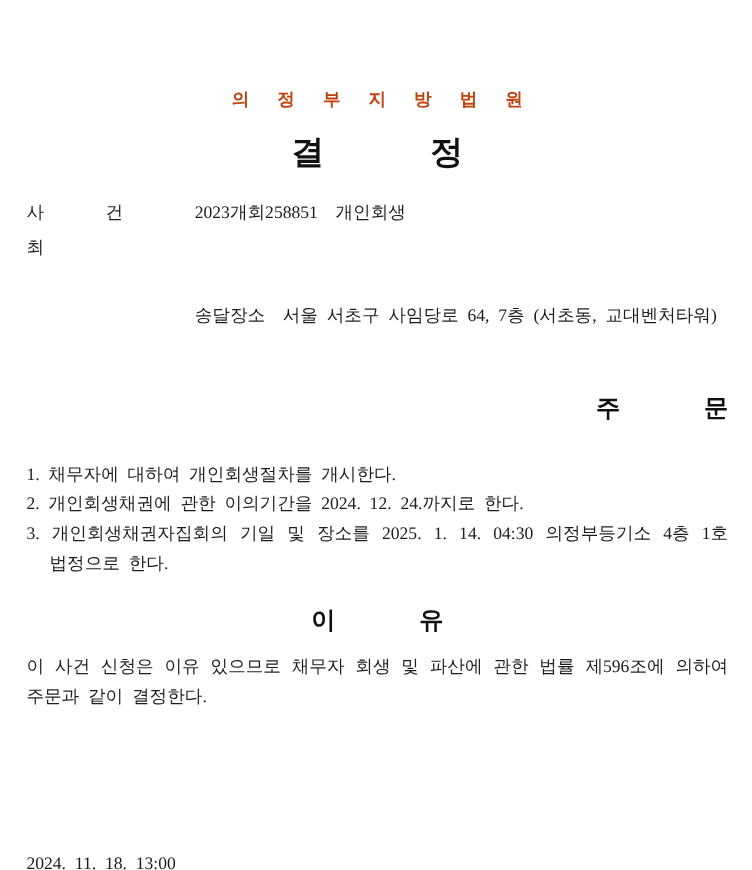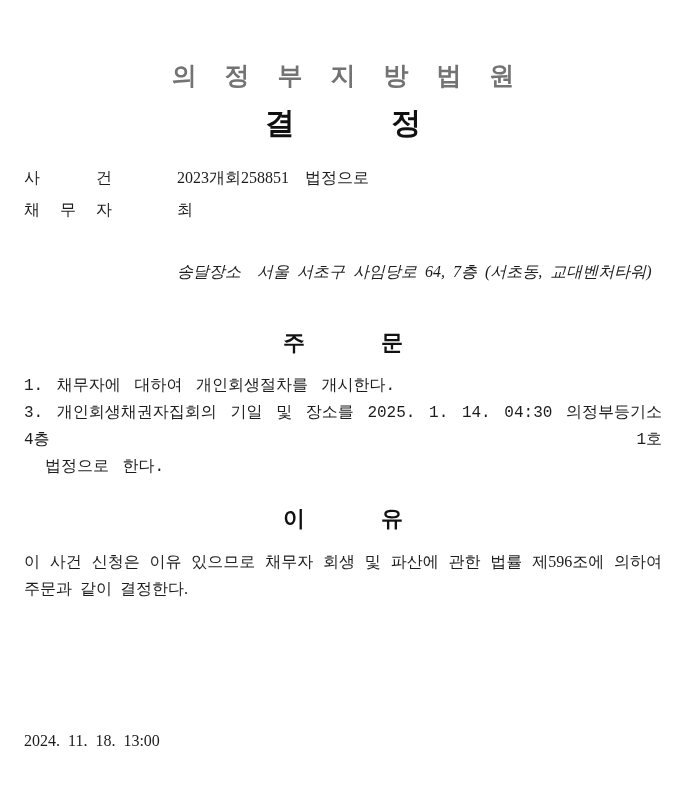--- a/index.html
+++ b/index.html
@@ -14,28 +14,28 @@
     background: #ffffff;
     overflow: hidden;
     box-sizing: border-box;
     padding: 0 22px 0 24px;
     color: #1c1c1c;
     font-family: "Liberation Serif", "DejaVu Serif", serif;
     font-size: 16px;
   }
   
   .court-title {
-    margin-top: 60px;
+    margin-top: 76px;
     text-align: center;
     font-family: "Liberation Sans", "DejaVu Sans", sans-serif;
     font-weight: bold;
-    font-size: 25px;
+    font-size: 16px;
     line-height: 30px;
     word-spacing: 21px;
-    color: #737373;
+    color: #c2410c;
     white-space: nowrap;
   }
   .doc-type {
     margin-top: 18px;
     text-align: center;
     font-family: "Liberation Sans", "DejaVu Sans", sans-serif;
     font-weight: bold;
     font-size: 30px;
     line-height: 30px;
     word-spacing: 88px;
@@ -71,25 +71,24 @@
   }
   .row-val {
     white-space: pre-wrap;
   }
   .party-details { margin-top: 35px; }
   .detail-line {
     margin-left: 153px;
     line-height: 27px;
     white-space: pre-wrap;
     word-spacing: 4px;
-    font-style: italic;
   }
   
-  .order-heading { margin-top: 44px; }
-  .order-list { margin-top: 16px; font-family: Liberation Mono, monospace; }
+  .order-heading { margin-top: 56px; text-align: right; }
+  .order-list { margin-top: 33px; }
   .order-line {
     line-height: 27px;
     word-spacing: 4px;
   }
   .justify-full {
     text-align: justify;
     text-align-last: justify;
   }
   .cont-line { margin-left: 21px; }
   
@@ -112,36 +111,36 @@
 
 <div class="page">
 
   <div class="court-title">의 정 부 지 방 법 원</div>
 
   <div class="doc-type">결 정</div>
 
   <div class="case-rows">
     <div class="info-row">
       <span class="row-lbl">사 건</span>
-      <span class="row-val">2023개회258851  법정으로</span>
+      <span class="row-val">2023개회258851  개인회생</span>
     </div>
     <div class="info-row">
-      <span class="row-lbl">채 무 자</span>
       <span class="row-val">최</span>
     </div>
 
     <div class="party-details">
       <div class="detail-line">송달장소  서울 서초구 사임당로 64, 7층 (서초동, 교대벤처타워)</div>
     </div>
   </div>
 
   <div class="section-heading order-heading">주 문</div>
 
   <div class="order-list">
     <div class="order-line">1. 채무자에 대하여 개인회생절차를 개시한다.</div>
+    <div class="order-line">2. 개인회생채권에 관한 이의기간을 2024. 12. 24.까지로 한다.</div>
     <div class="order-line justify-full">3. 개인회생채권자집회의 기일 및 장소를 2025. 1. 14. 04:30 의정부등기소 4층 1호</div>
     <div class="order-line cont-line">법정으로 한다.</div>
   </div>
 
   <div class="section-heading reason-heading">이 유</div>
 
   <div class="reason-para">
     <div class="reason-line justify-full">이 사건 신청은 이유 있으므로 채무자 회생 및 파산에 관한 법률 제596조에 의하여</div>
     <div class="reason-line">주문과 같이 결정한다.</div>
   </div>

